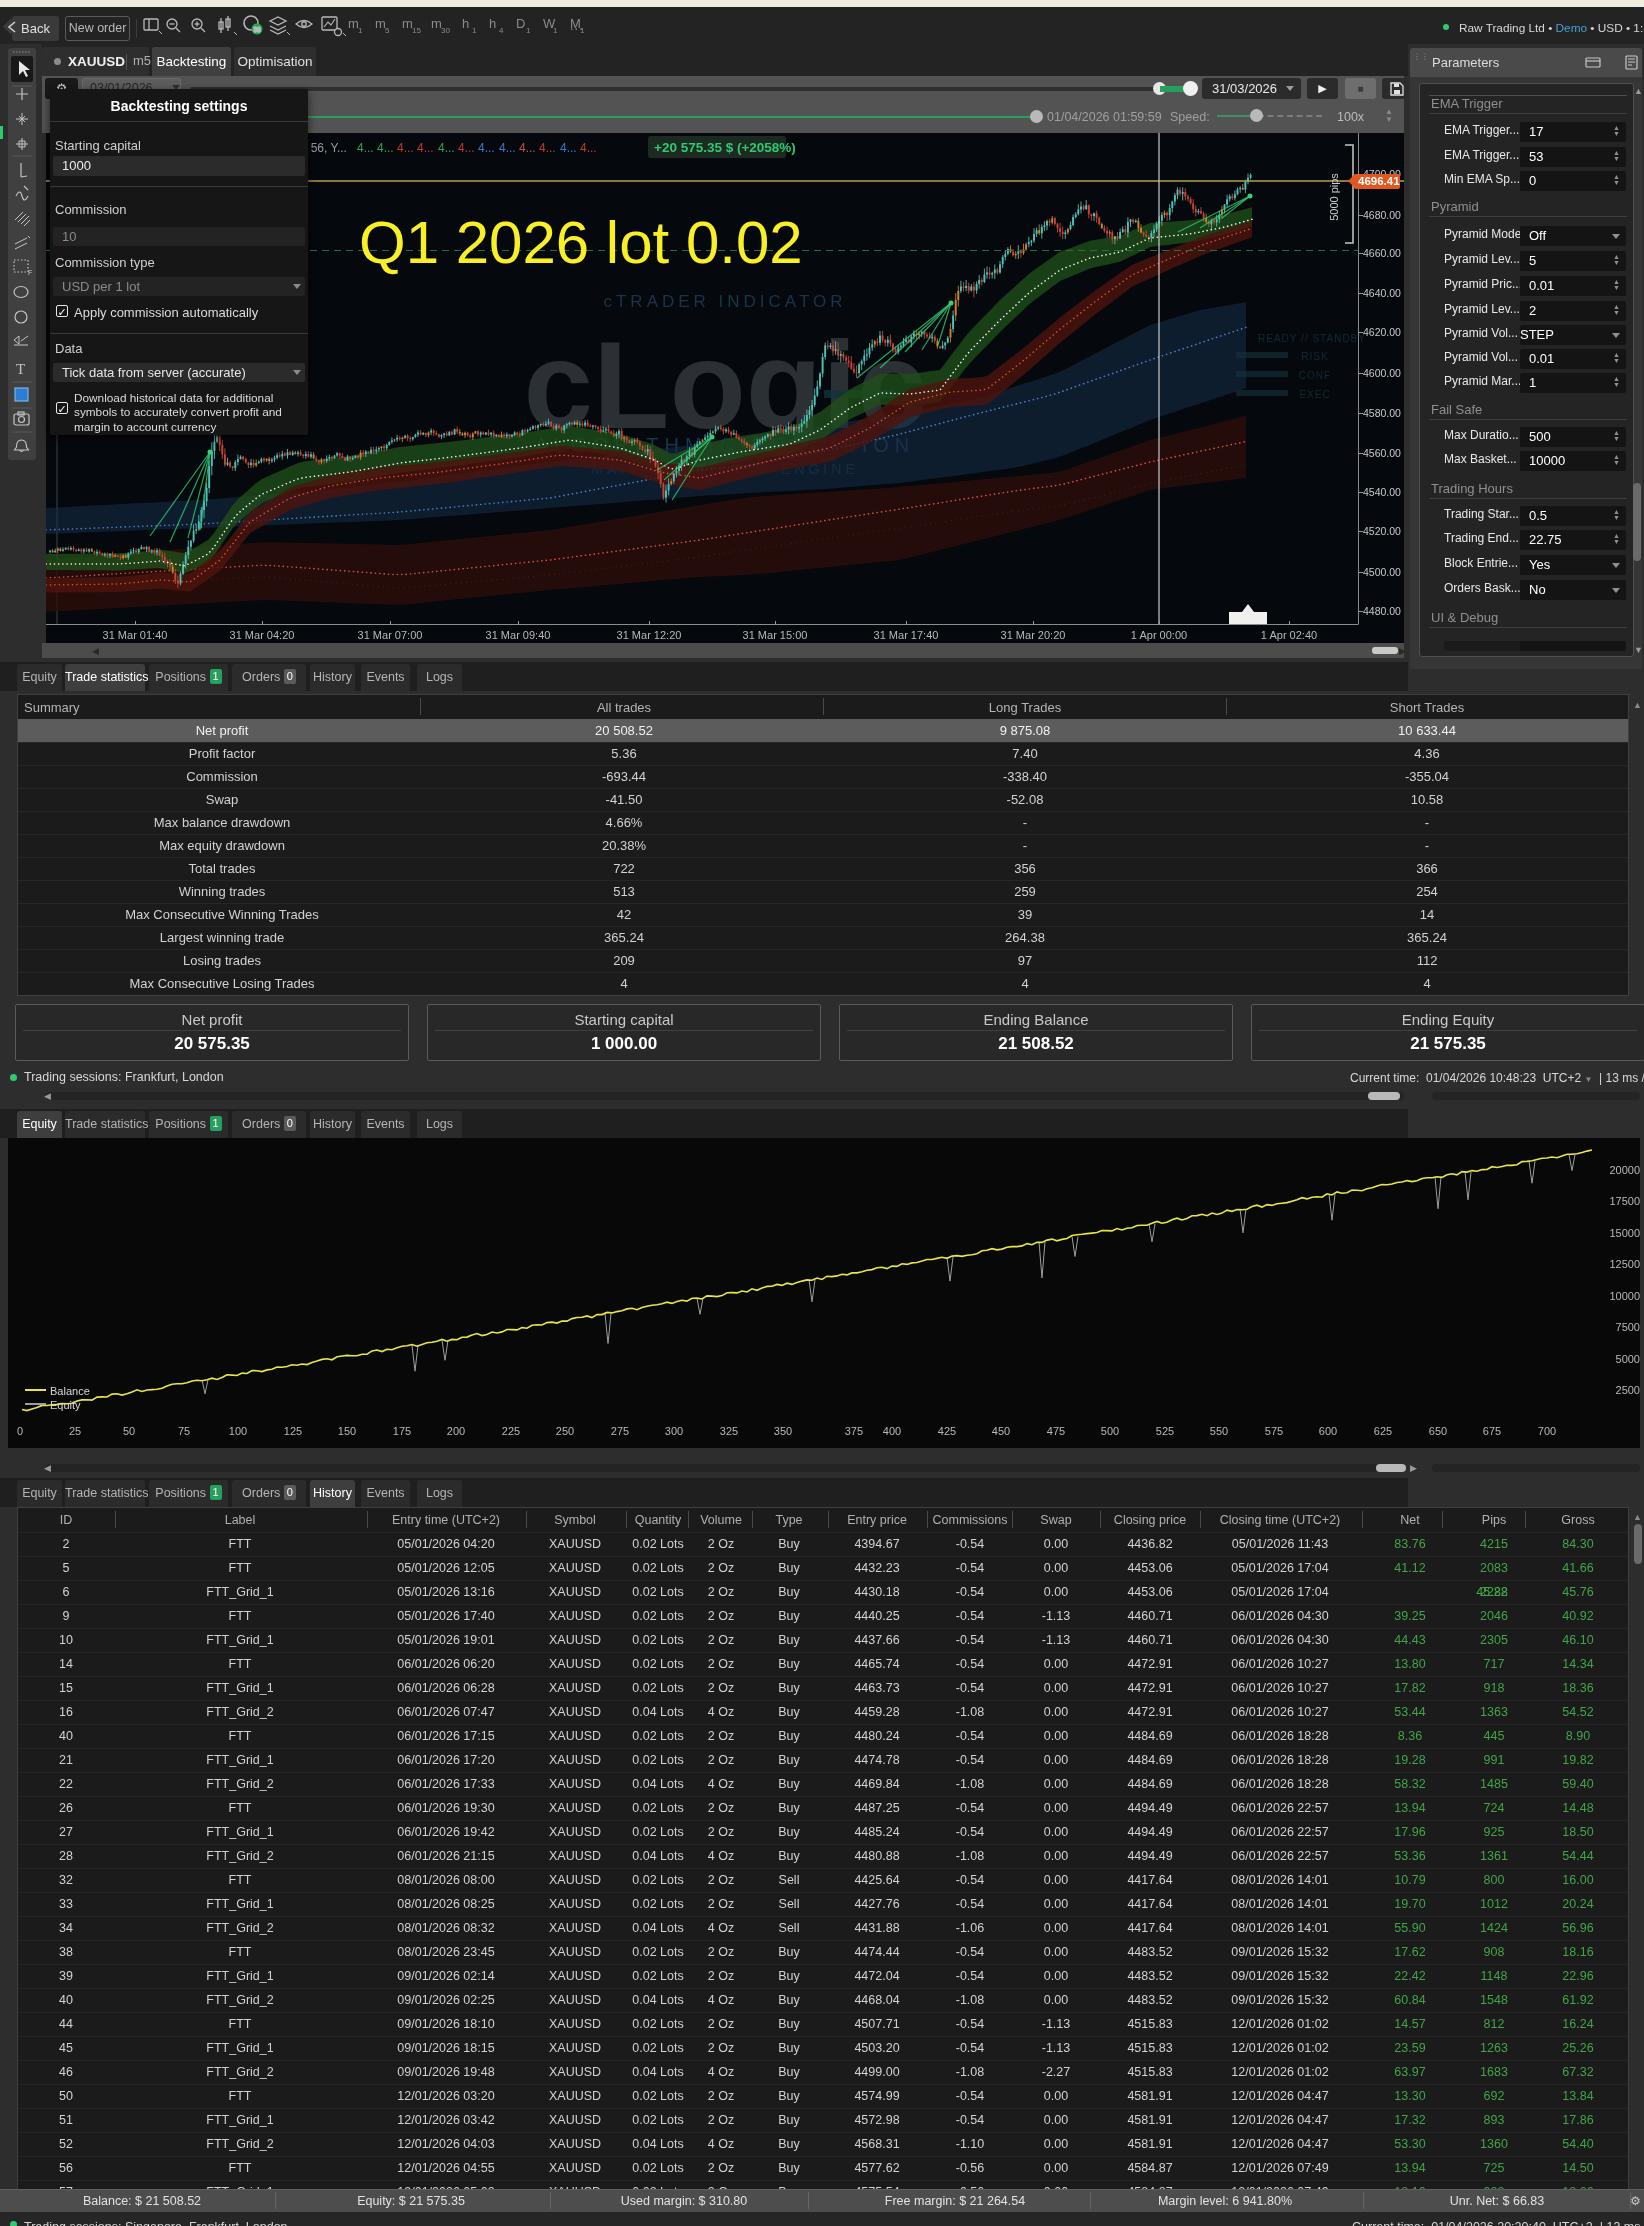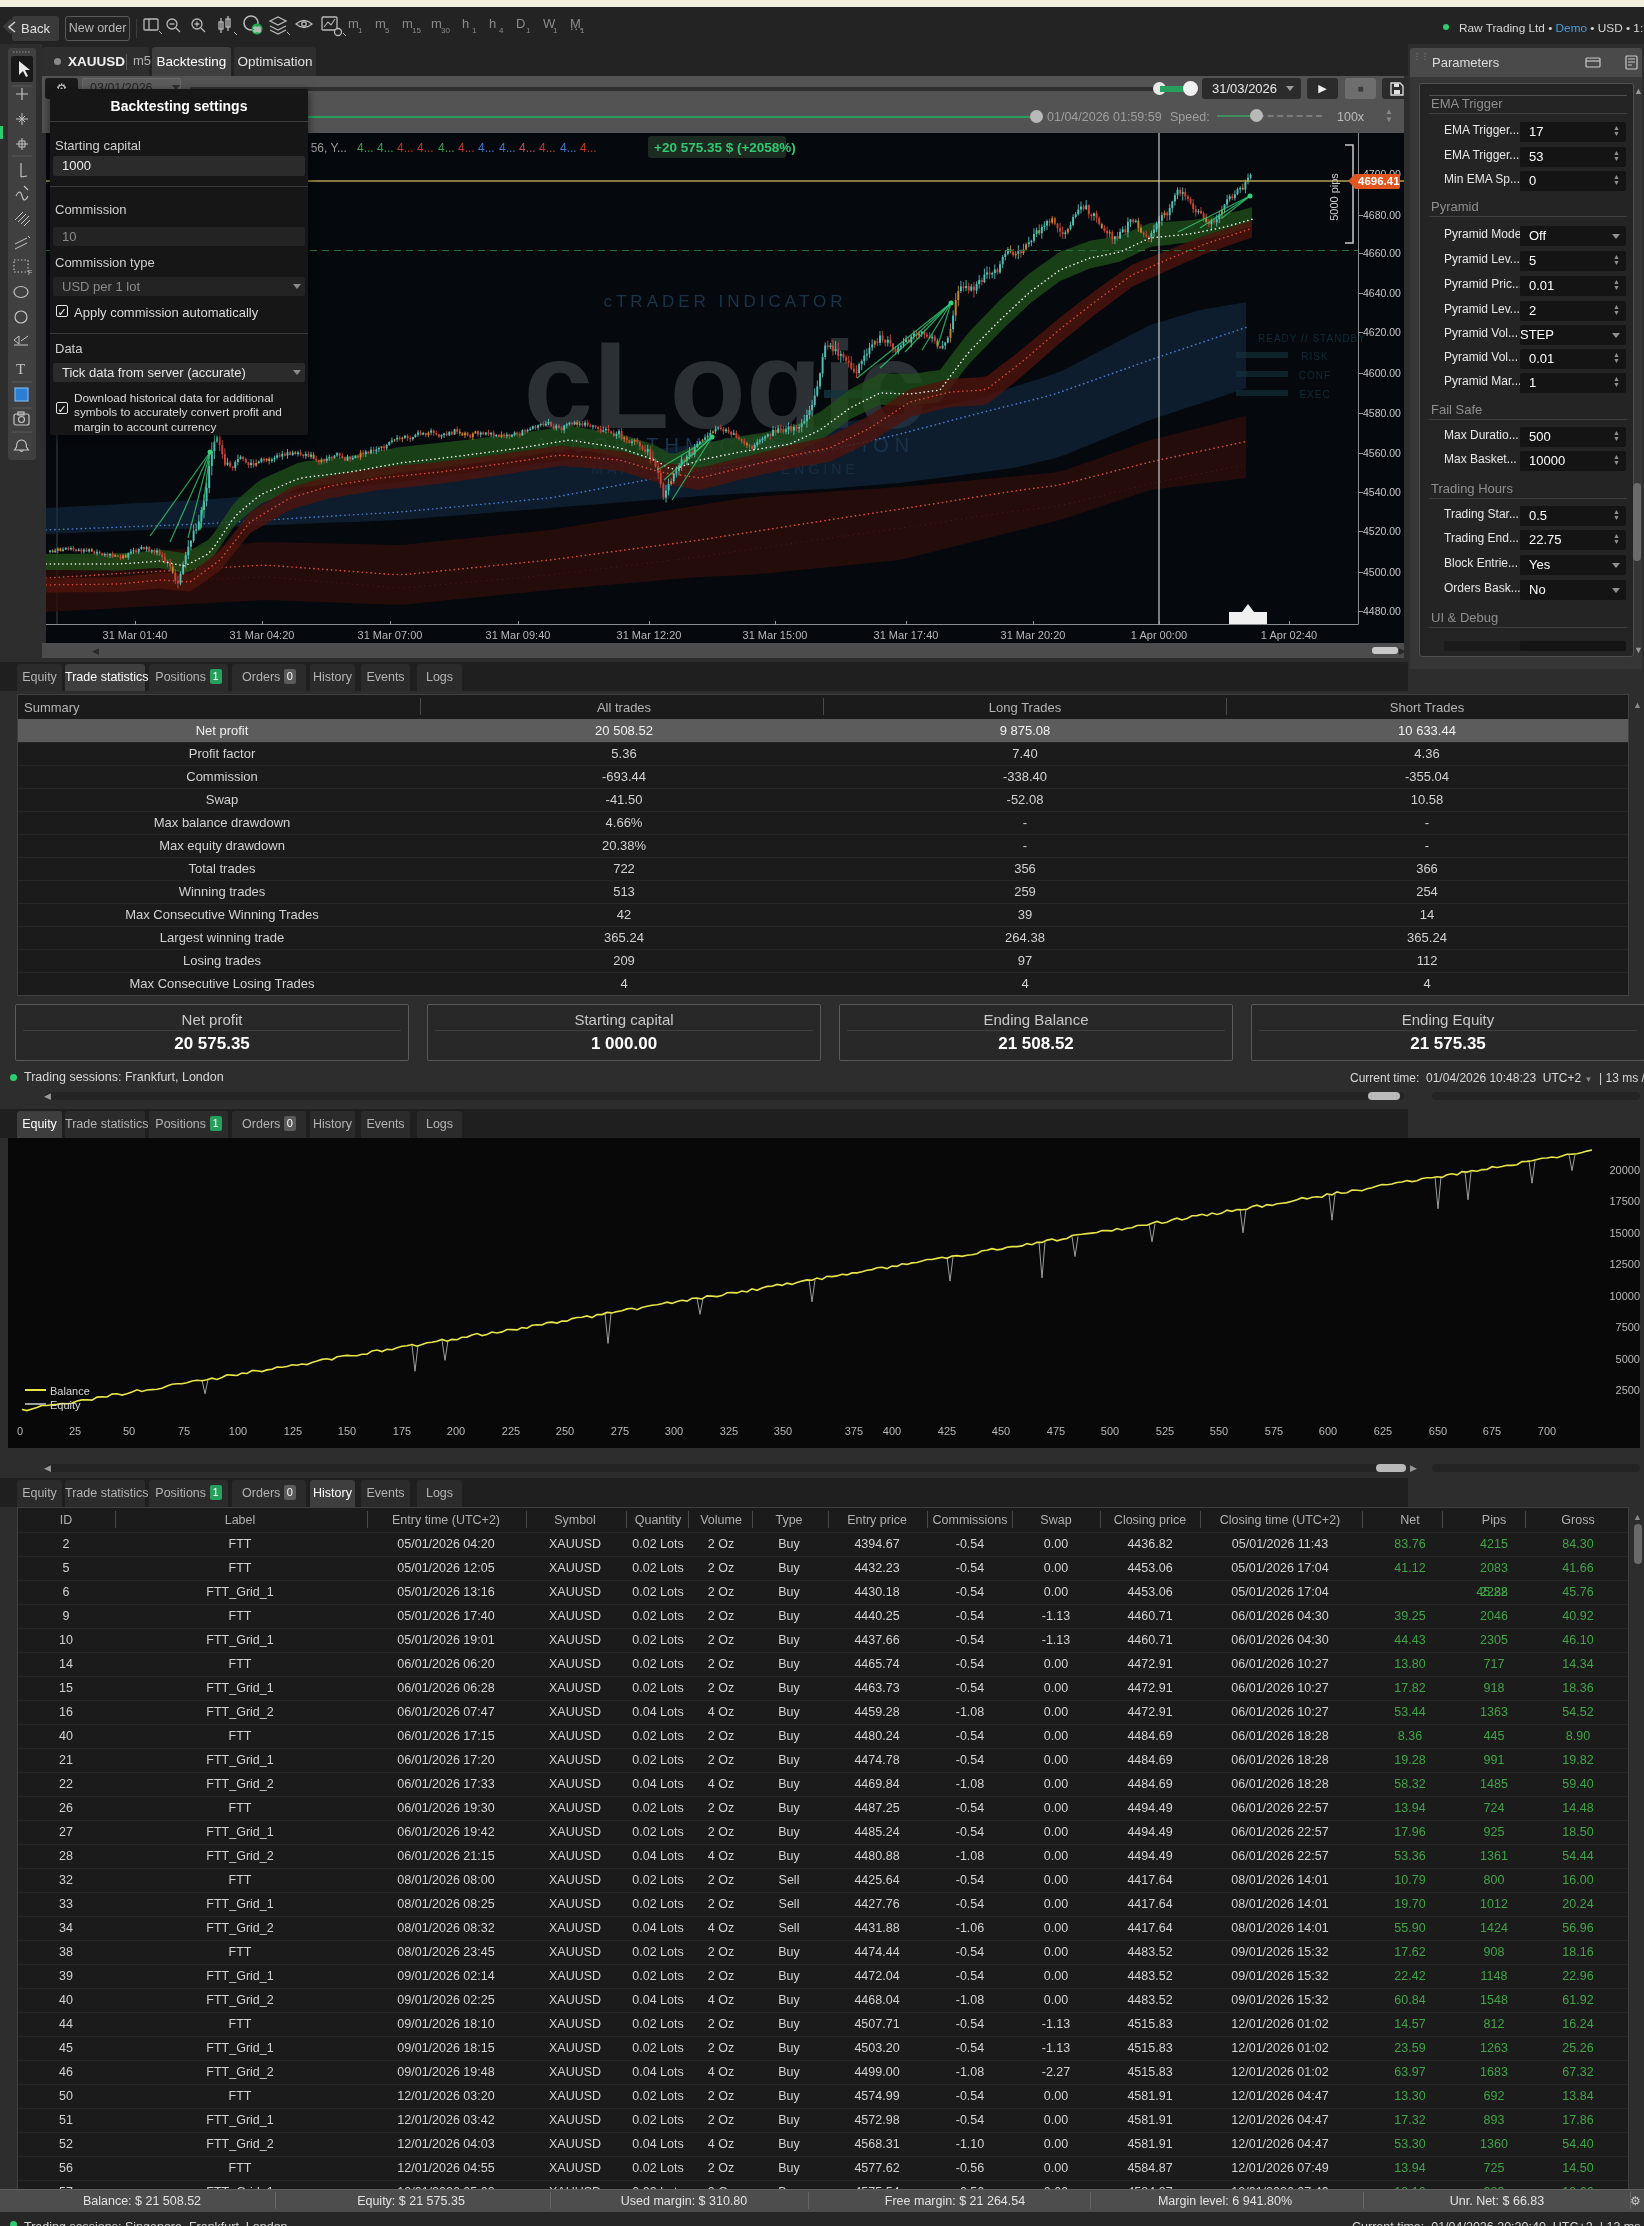--- a/index.html
+++ b/index.html
@@ -253,20 +253,21 @@
     <div style="position:absolute;left:351px;top:8px;font-size:12px;color:#c0392b">4...</div>
     <div style="position:absolute;left:371px;top:8px;font-size:12px;color:#c0392b">4...</div>
     <div style="position:absolute;left:392px;top:8px;font-size:12px;color:#3c9e4f">4...</div>
     <div style="position:absolute;left:412px;top:8px;font-size:12px;color:#c0392b">4...</div>
     <div style="position:absolute;left:432px;top:8px;font-size:12px;color:#3c78c8">4...</div>
     <div style="position:absolute;left:453px;top:8px;font-size:12px;color:#3c78c8">4...</div>
     <div style="position:absolute;left:473px;top:8px;font-size:12px;color:#c0504a">4...</div>
     <div style="position:absolute;left:493px;top:8px;font-size:12px;color:#c0392b">4...</div>
     <div style="position:absolute;left:514px;top:8px;font-size:12px;color:#3c78c8">4...</div>
     <div style="position:absolute;left:534px;top:8px;font-size:12px;color:#c0392b">4...</div>
+    <div style="position:absolute;left:313px;top:75px;font-size:60px;color:#f8ef25;letter-spacing:0px;white-space:nowrap">Q1 2026 lot 0.02</div>
     <div style="position:absolute;left:602px;top:3px;width:138px;height:22px;background:#1c2a21;border-radius:3px"></div>
     <div style="position:absolute;left:608px;top:7px;font-size:13.5px;font-weight:bold;color:#2fc873">+20 575.35 $ (+2058%)</div>
     <div style="position:absolute;left:1308px;top:41px;width:46px;height:15px;background:#e2571f;border-radius:2px"></div>
     <div style="position:absolute;left:1302px;top:41px;width:0;height:0;border-top:7.5px solid transparent;border-bottom:7.5px solid transparent;border-right:7px solid #e2571f"></div>
     <div style="position:absolute;left:1312px;top:42px;font-size:11.5px;font-weight:bold;color:#fff">4696.41</div>
   </div>
 <div class="abs" style="left:42px;top:643px;width:1362px;height:15px;background:#4c4c4c"></div>
 <div class="abs" style="left:92px;top:646px;font-size:9px;color:#282828">◀</div>
 <div class="abs" style="left:1372px;top:647px;width:26px;height:7px;background:#c9c9c9;border-radius:3px"></div>
 <div class="abs" style="left:1399px;top:646px;font-size:9px;color:#282828">▶</div>

